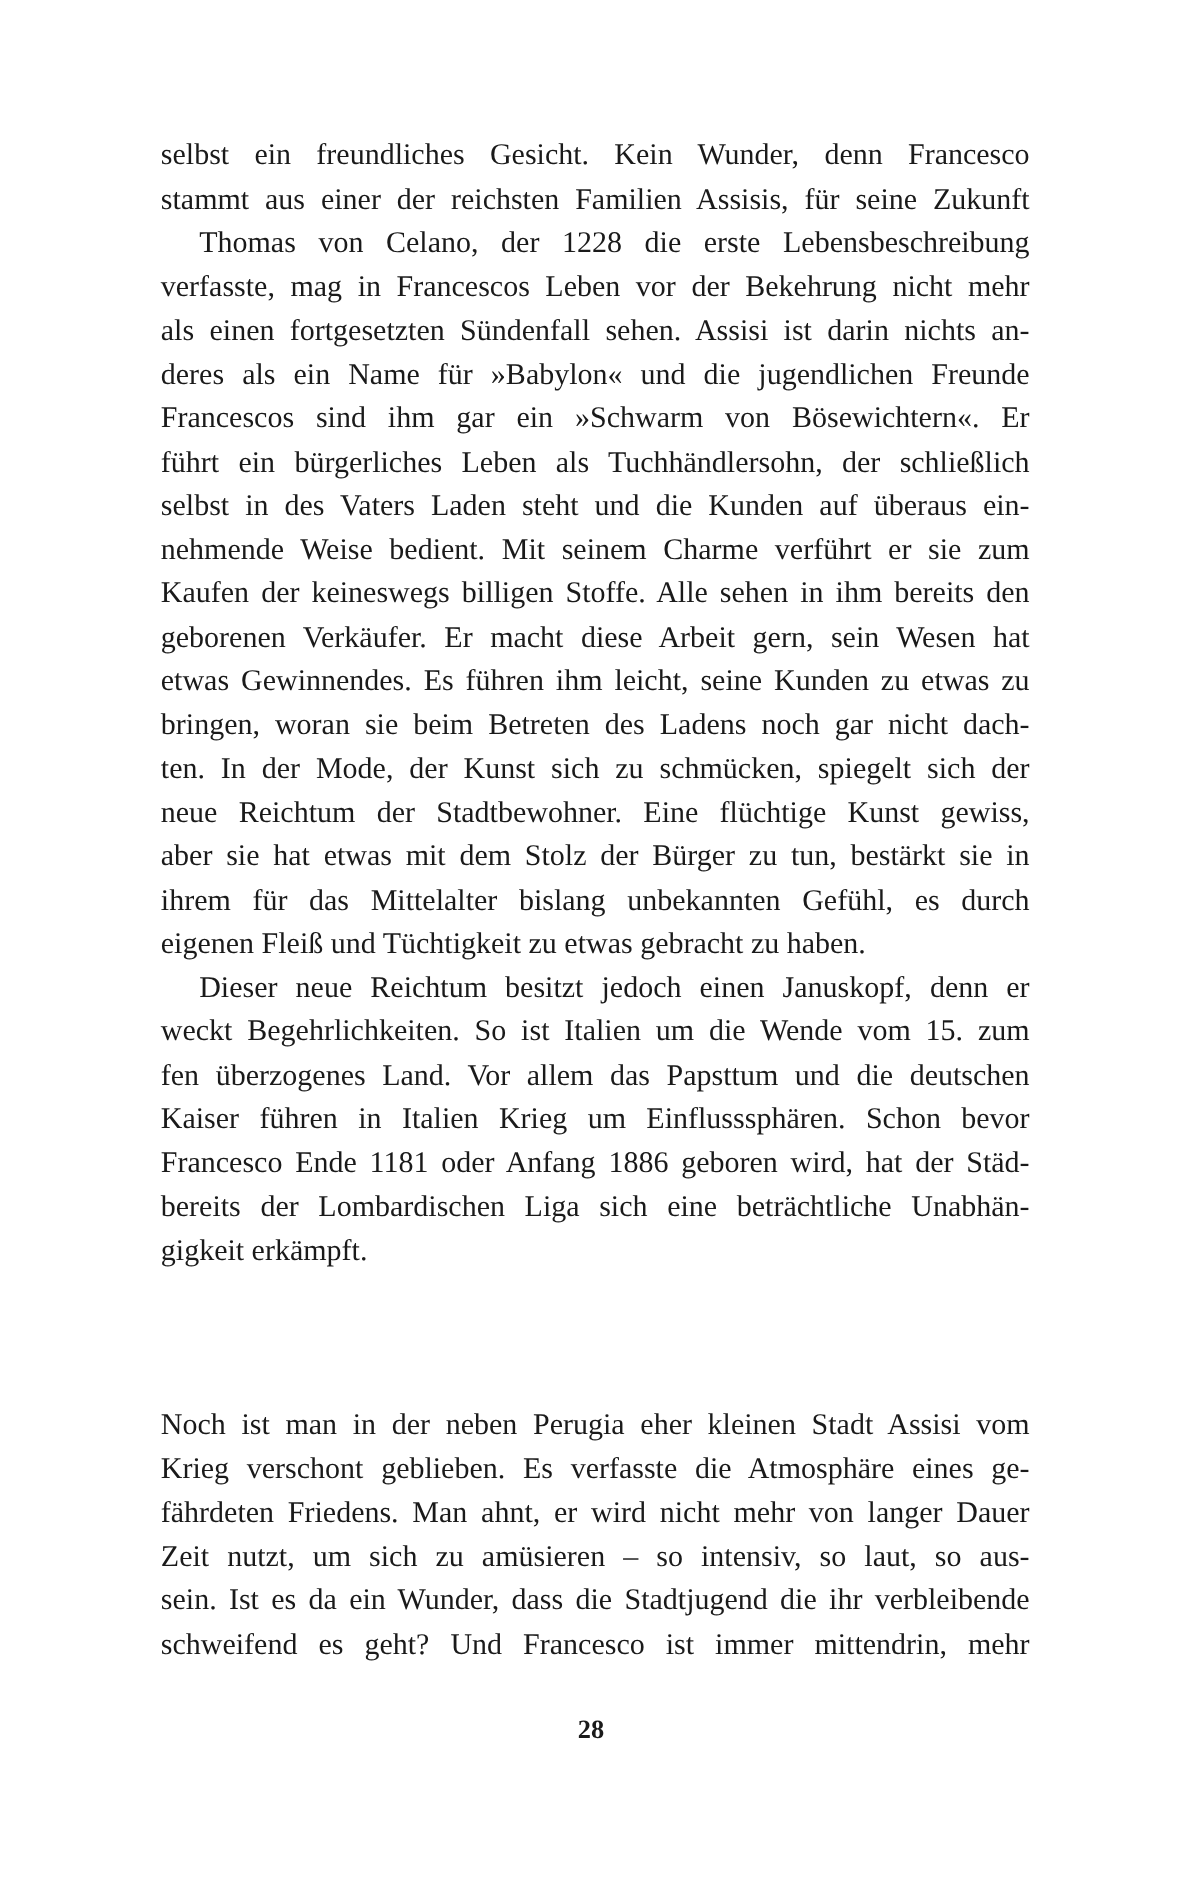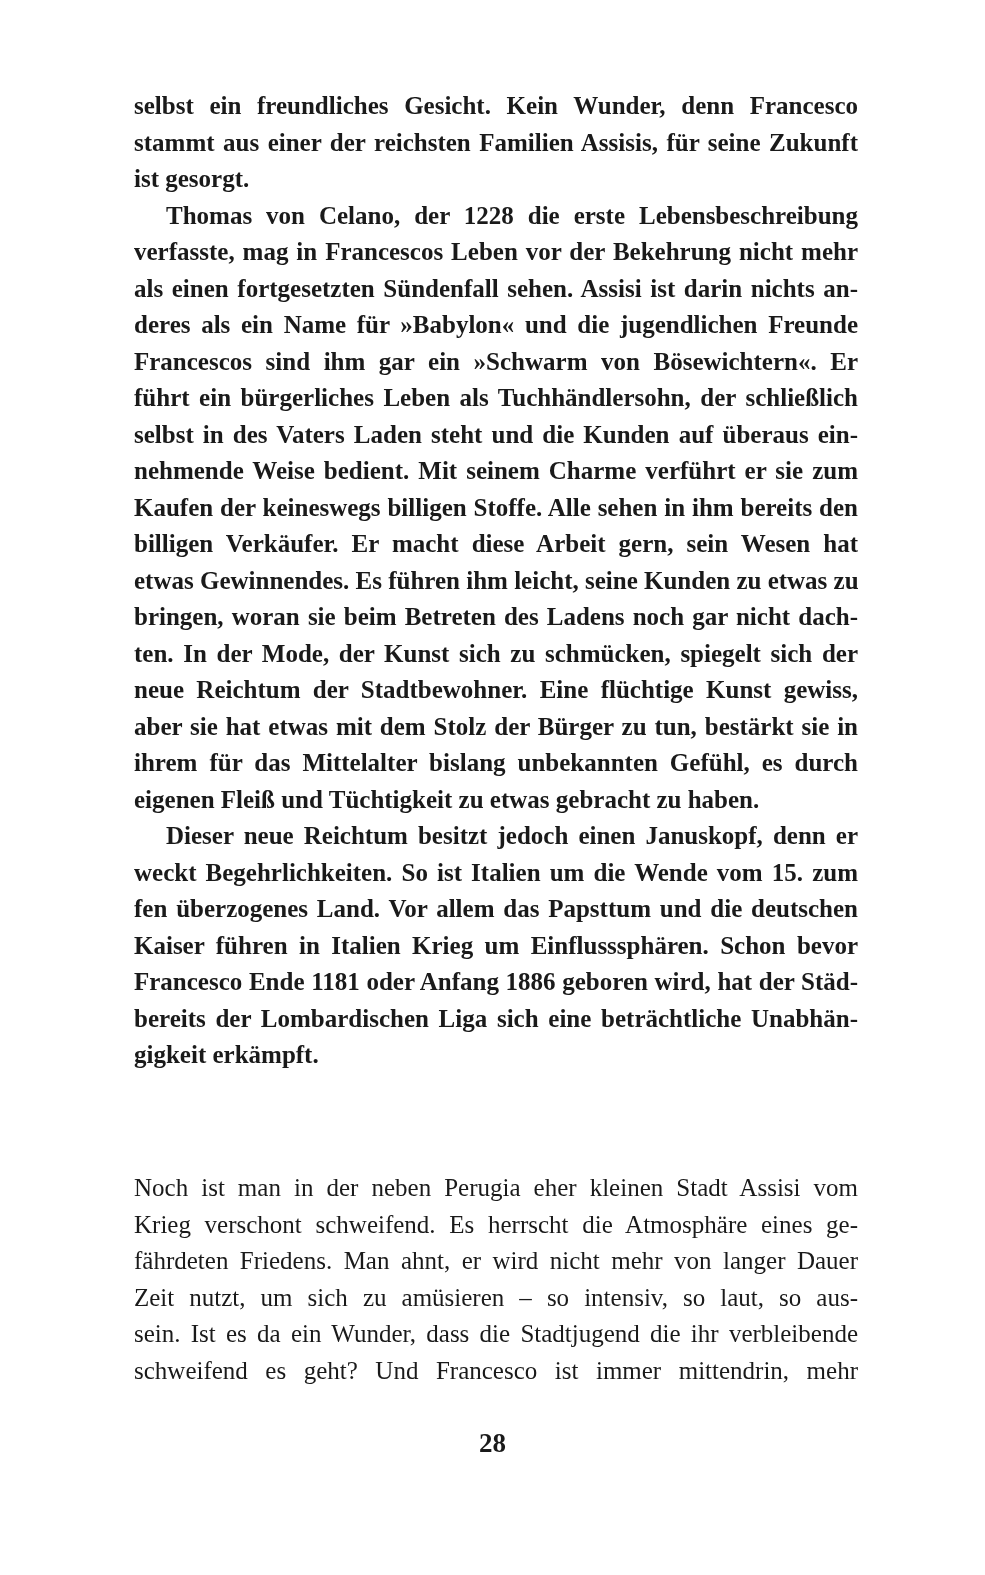--- a/index.html
+++ b/index.html
@@ -35,71 +35,70 @@
       white-space: nowrap;
       text-align: justify;
       text-align-last: justify;
     }
     .line.last {
       text-align-last: left;
     }
     .line.indent {
       padding-left: 32px;
     }
-    #block-1 { top: 88px; font-weight: bold; }
+    #block-1 { top: 112px; }
     #block-2 { top: 1170px; }
     .page-number {
       position: absolute;
       top: 1428px;
       left: 0;
       width: 985px;
       text-align: center;
-      font-size: 27px;
+      font-size: 22px;
       font-weight: bold;
       color: #1a1a1a;
     }
   </style>
 </head>
 <body>
 
 <div class="page">
 
   <div class="text-block" id="block-1">
     <span class="line">selbst ein freundliches Gesicht. Kein Wunder, denn Francesco</span>
     <span class="line">stammt aus einer der reichsten Familien Assisis, für seine Zukunft</span>
-    <span class="line last">ist gesorgt.</span>
     <span class="line indent">Thomas von Celano, der 1228 die erste Lebensbeschreibung</span>
     <span class="line">verfasste, mag in Francescos Leben vor der Bekehrung nicht mehr</span>
     <span class="line">als einen fortgesetzten Sündenfall sehen. Assisi ist darin nichts an-</span>
     <span class="line">deres als ein Name für »Babylon« und die jugendlichen Freunde</span>
     <span class="line">Francescos sind ihm gar ein »Schwarm von Bösewichtern«. Er</span>
     <span class="line">führt ein bürgerliches Leben als Tuchhändlersohn, der schließlich</span>
     <span class="line">selbst in des Vaters Laden steht und die Kunden auf überaus ein-</span>
     <span class="line">nehmende Weise bedient. Mit seinem Charme verführt er sie zum</span>
     <span class="line">Kaufen der keineswegs billigen Stoffe. Alle sehen in ihm bereits den</span>
-    <span class="line">billigen Verkäufer. Er macht diese Arbeit gern, sein Wesen hat</span>
+    <span class="line">geborenen Verkäufer. Er macht diese Arbeit gern, sein Wesen hat</span>
     <span class="line">etwas Gewinnendes. Es führen ihm leicht, seine Kunden zu etwas zu</span>
     <span class="line">bringen, woran sie beim Betreten des Ladens noch gar nicht dach-</span>
     <span class="line">ten. In der Mode, der Kunst sich zu schmücken, spiegelt sich der</span>
     <span class="line">neue Reichtum der Stadtbewohner. Eine flüchtige Kunst gewiss,</span>
     <span class="line">aber sie hat etwas mit dem Stolz der Bürger zu tun, bestärkt sie in</span>
     <span class="line">ihrem für das Mittelalter bislang unbekannten Gefühl, es durch</span>
     <span class="line last">eigenen Fleiß und Tüchtigkeit zu etwas gebracht zu haben.</span>
     <span class="line indent">Dieser neue Reichtum besitzt jedoch einen Januskopf, denn er</span>
     <span class="line">weckt Begehrlichkeiten. So ist Italien um die Wende vom 15. zum</span>
     <span class="line">fen überzogenes Land. Vor allem das Papsttum und die deutschen</span>
     <span class="line">Kaiser führen in Italien Krieg um Einflusssphären. Schon bevor</span>
     <span class="line">Francesco Ende 1181 oder Anfang 1886 geboren wird, hat der Städ-</span>
     <span class="line">bereits der Lombardischen Liga sich eine beträchtliche Unabhän-</span>
     <span class="line last">gigkeit erkämpft.</span>
   </div>
 
   <div class="text-block" id="block-2">
     <span class="line">Noch ist man in der neben Perugia eher kleinen Stadt Assisi vom</span>
-    <span class="line">Krieg verschont schweifend. Es herrscht die Atmosphäre eines ge-</span>
+    <span class="line">Krieg verschont geblieben. Es verfasste die Atmosphäre eines ge-</span>
     <span class="line">fährdeten Friedens. Man ahnt, er wird nicht mehr von langer Dauer</span>
     <span class="line">Zeit nutzt, um sich zu amüsieren – so intensiv, so laut, so aus-</span>
     <span class="line">sein. Ist es da ein Wunder, dass die Stadtjugend die ihr verbleibende</span>
     <span class="line">schweifend es geht? Und Francesco ist immer mittendrin, mehr</span>
   </div>
 
   <div class="page-number">28</div>
 
 </div>
 

